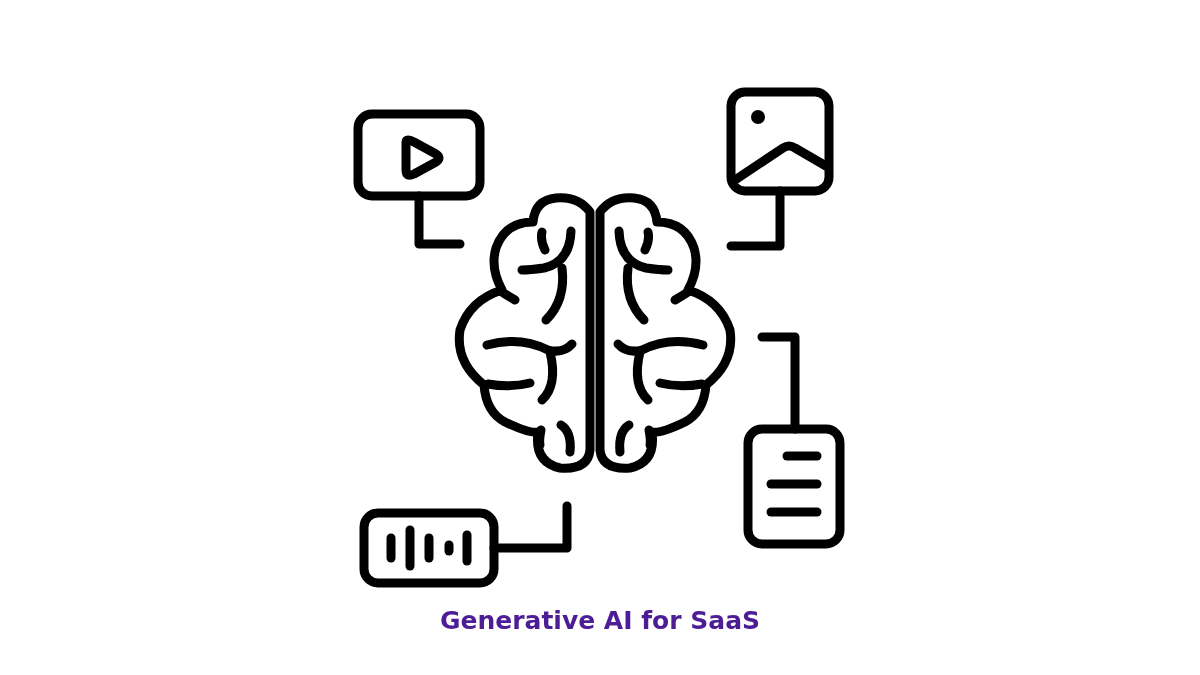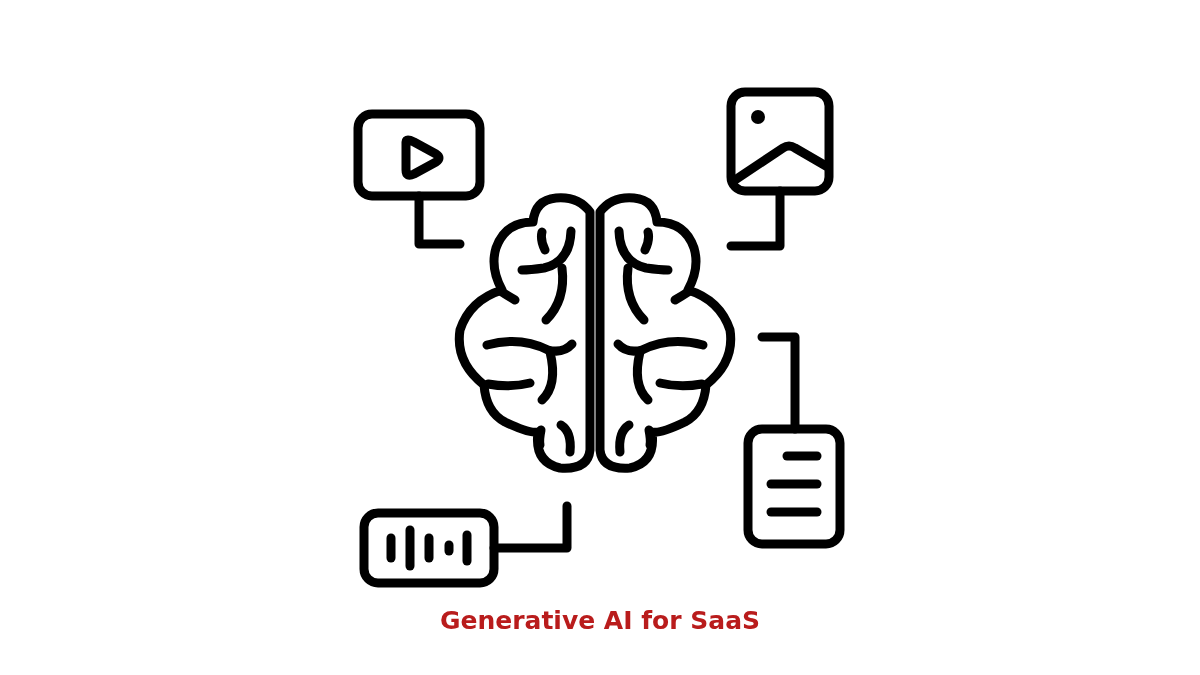--- a/index.html
+++ b/index.html
@@ -1,21 +1,21 @@
 <!DOCTYPE html>
 <html><head>
   <meta charset="utf-8">
   <style>
     html, body { margin: 0; padding: 0; background: #ffffff; }
     body { width: 1200px; height: 675px; position: relative; overflow: hidden; }
     .canvas { position: absolute; left: 0; top: 0; width: 1200px; height: 675px; }
     .caption {
       position: absolute; left: 0; top: 606px; width: 1200px; text-align: center;
       font-family: "DejaVu Sans", sans-serif; font-weight: bold; font-size: 25px;
-      color: #b91c1c; letter-spacing: 0px;
+      color: #4c1d95; letter-spacing: 0px;
     }
   </style>
 </head>
 <body>
 
 <svg class="canvas" viewBox="0 0 1200 675" xmlns="http://www.w3.org/2000/svg" fill="none" stroke="#000" stroke-width="9" stroke-linecap="round" stroke-linejoin="round">
 
   <g>
     <rect x="358" y="114" width="122" height="82" rx="14"></rect>
     <path d="M406 142 L406 170 Q406 178 414 174 L436 162 Q442 158 436 154 L414 142 Q406 138 406 142 Z"></path>

